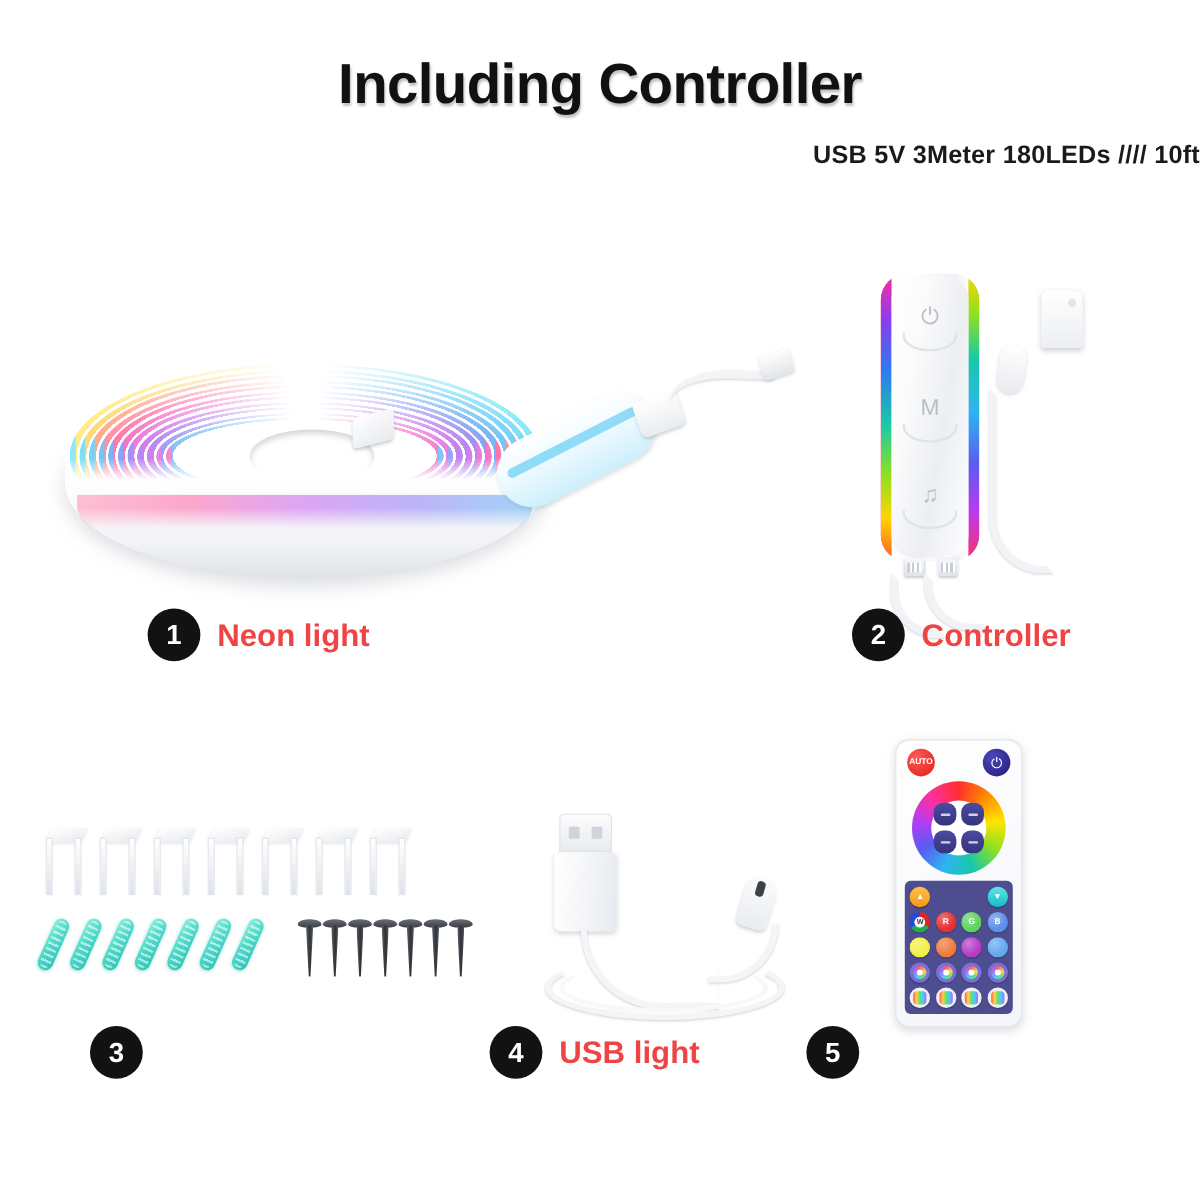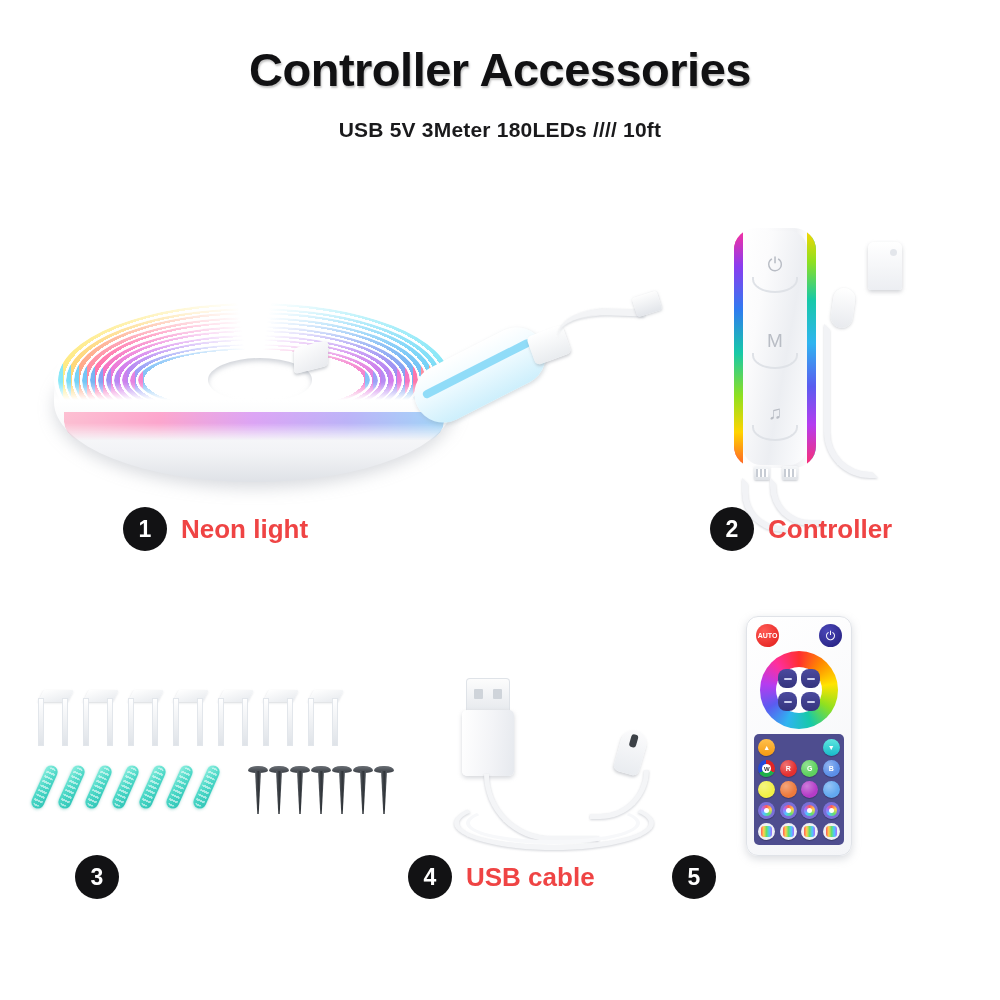--- a/index.html
+++ b/index.html
@@ -16,21 +16,21 @@
   
   .title{
     position:absolute;left:0;right:0;top:42px;
     text-align:center;
     font-size:47px;font-weight:bold;color:#111113;
     letter-spacing:-0.5px;
     text-shadow:1px 2px 2px rgba(120,120,120,.45);
   }
   .subtitle{
     position:absolute;left:0;right:0;top:118px;
-    text-align:center;
+    text-align:right;
     font-size:21px;font-weight:bold;color:#1a1a1c;
     letter-spacing:.2px;
   }
 
   
   .lbl{position:absolute;display:flex;align-items:center;}
   .badge{
     width:44px;height:44px;border-radius:50%;
     background:#121214;color:#fff;
     display:flex;align-items:center;justify-content:center;
@@ -353,21 +353,21 @@
     position:absolute;inset:3px;border-radius:3px;
     background:linear-gradient(90deg,#ff5a5a,#ffd24d,#63e06b,#4dc7ff,#a86bff);
     font-style:normal;
   }
 </style>
 </head>
 <body>
 
 <div class="page">
 
-  <div class="title">Controller Accessories</div>
+  <div class="title">Including Controller</div>
   <div class="subtitle">USB 5V 3Meter 180LEDs  //// 10ft</div>
 
   <div class="coil-wrap">
     <div class="coil-base"></div>
     <div class="coil-disc" id="coilRings">
         <div class="ring" style="left: 4px; top: 3px; width: 392px; height: 154px; border-width: 5px; border-color: transparent; background: linear-gradient(90deg, rgb(255, 233, 122), rgb(255, 255, 255) 46%, rgb(255, 255, 255) 54%, rgb(127, 230, 247)); mask: radial-gradient(closest-side, transparent calc(100% - 6px), rgb(0, 0, 0) calc(100% - 6px)); opacity: 0.92;"></div>
         <div class="ring" style="left: 12px; top: 7.5px; width: 376px; height: 145px; border-width: 5px; border-color: transparent; background: linear-gradient(90deg, rgb(255, 211, 106), rgb(255, 255, 255) 46%, rgb(255, 255, 255) 54%, rgb(111, 218, 247)); mask: radial-gradient(closest-side, transparent calc(100% - 6px), rgb(0, 0, 0) calc(100% - 6px)); opacity: 0.905;"></div>
         <div class="ring" style="left: 20px; top: 12px; width: 360px; height: 136px; border-width: 5px; border-color: transparent; background: linear-gradient(90deg, rgb(255, 159, 122), rgb(255, 255, 255) 46%, rgb(255, 255, 255) 54%, rgb(99, 205, 247)); mask: radial-gradient(closest-side, transparent calc(100% - 6px), rgb(0, 0, 0) calc(100% - 6px)); opacity: 0.89;"></div>
         <div class="ring" style="left: 28px; top: 16.5px; width: 344px; height: 127px; border-width: 5px; border-color: transparent; background: linear-gradient(90deg, rgb(255, 127, 149), rgb(255, 255, 255) 46%, rgb(255, 255, 255) 54%, rgb(95, 189, 245)); mask: radial-gradient(closest-side, transparent calc(100% - 6px), rgb(0, 0, 0) calc(100% - 6px)); opacity: 0.875;"></div>
         <div class="ring" style="left: 36px; top: 21px; width: 328px; height: 118px; border-width: 5px; border-color: transparent; background: linear-gradient(90deg, rgb(255, 95, 158), rgb(255, 255, 255) 46%, rgb(255, 255, 255) 54%, rgb(95, 168, 242)); mask: radial-gradient(closest-side, transparent calc(100% - 6px), rgb(0, 0, 0) calc(100% - 6px)); opacity: 0.86;"></div>
@@ -510,21 +510,21 @@
     <div class="usb-shell"></div>
     <div class="usb-cord"></div>
     <div class="usb-cord2"></div>
     <div class="usb-loop"></div>
     <div class="usb-loop2"></div>
     <div class="dc-plug"></div>
   </div>
 
   <div class="lbl" style="left:408px;top:855px;">
     <div class="badge">4</div>
-    <div class="txt">USB cable</div>
+    <div class="txt">USB light</div>
   </div>
 
   <div class="remote">
     <div class="rm-top">
       <div class="rm-auto">AUTO</div>
       <div class="rm-pwr">⏻</div>
     </div>
     <div class="rm-wheel">
       <div class="hole"></div>
       <div class="pads">

